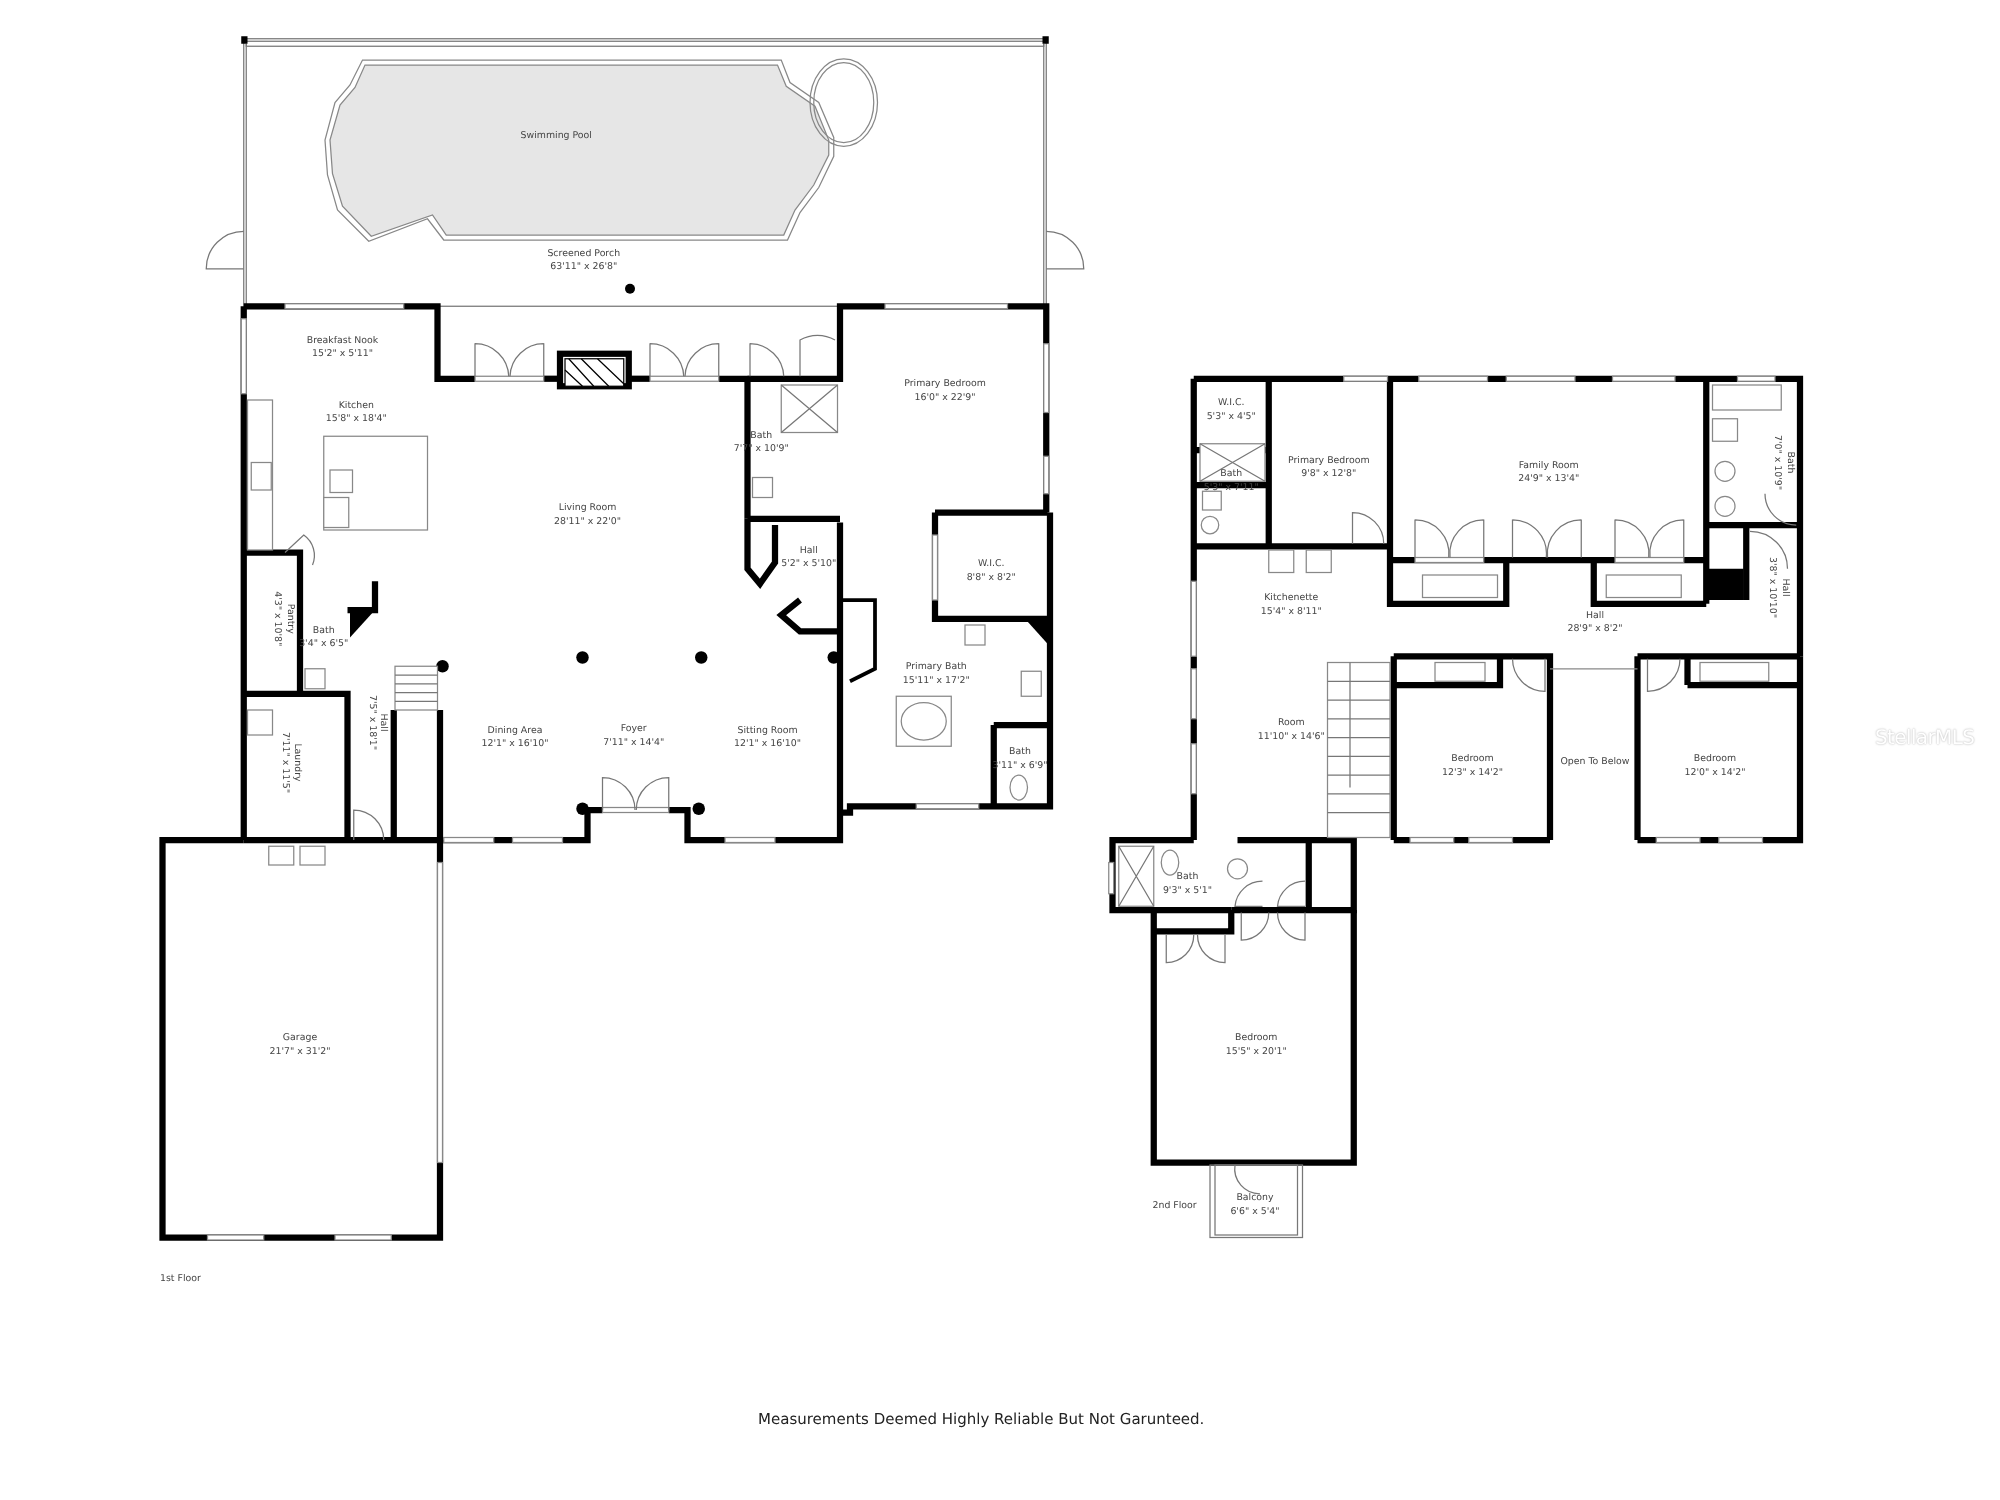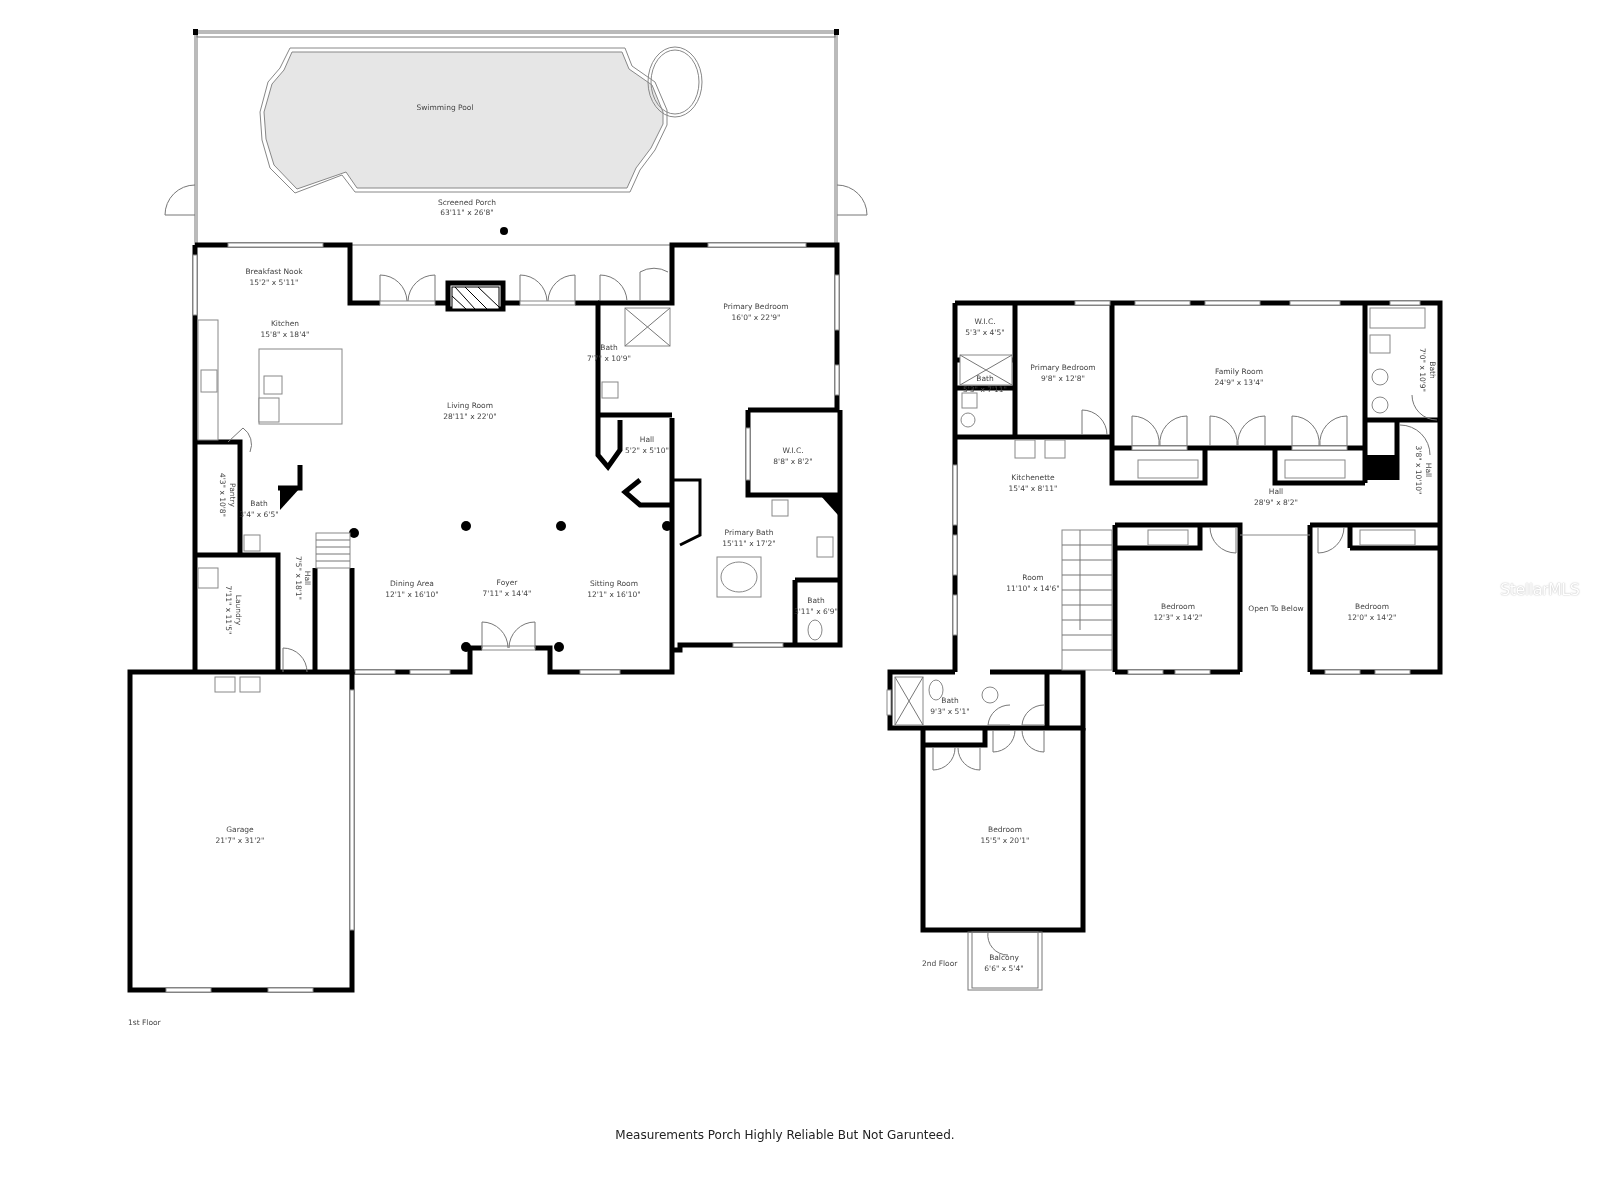--- a/index.html
+++ b/index.html
@@ -331,13 +331,13 @@
       <text class="room-name" x="1005" y="832">Bedroom</text>
       <text class="room-dim" x="1005" y="843">15'5" x 20'1"</text>
       <text class="room-name" x="1004" y="960">Balcony</text>
       <text class="room-dim" x="1004" y="971">6'6" x 5'4"</text>
       <text class="floor-label" x="922" y="966">2nd Floor</text>
     </g>
   </g>
 </svg>
 
 <div class="watermark">StellarMLS</div>
-<div class="footer">Measurements Porch Highly Reliable But Not Garunteed.</div>
+<div class="footer">Measurements Deemed Highly Reliable But Not Garunteed.</div>
 
 </body></html>

